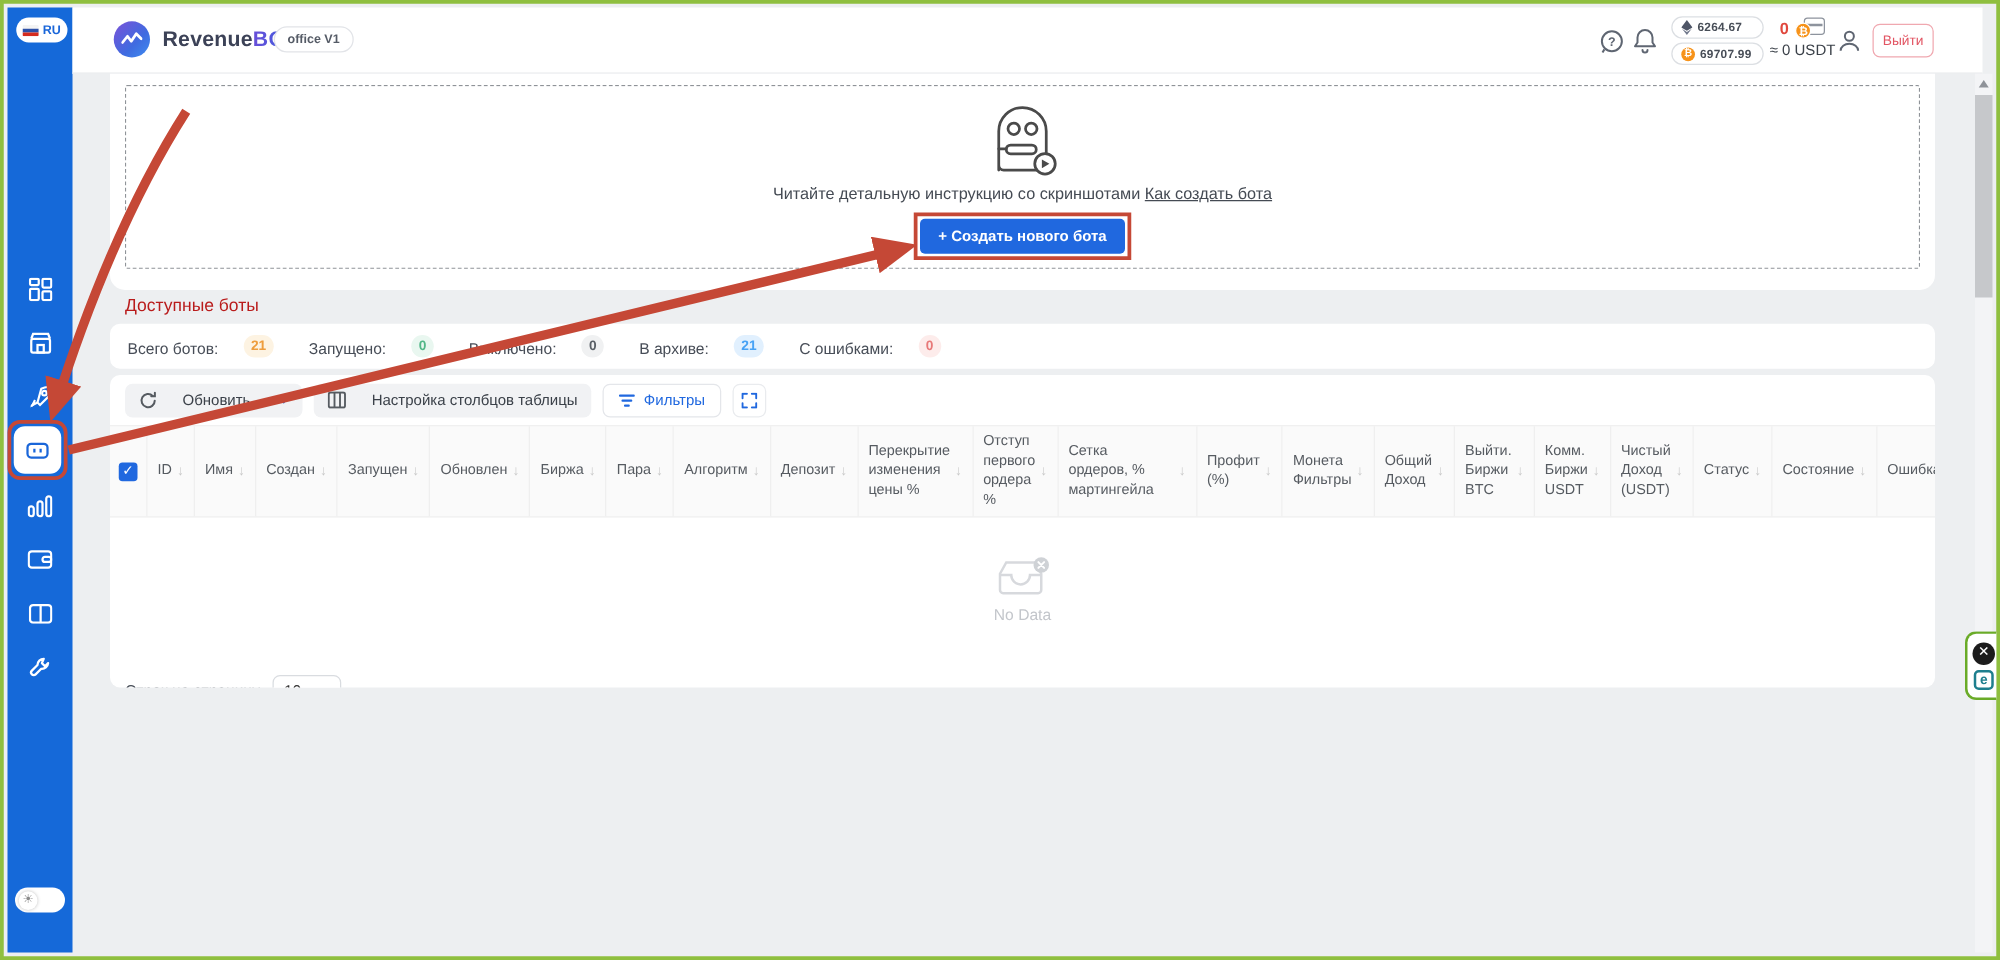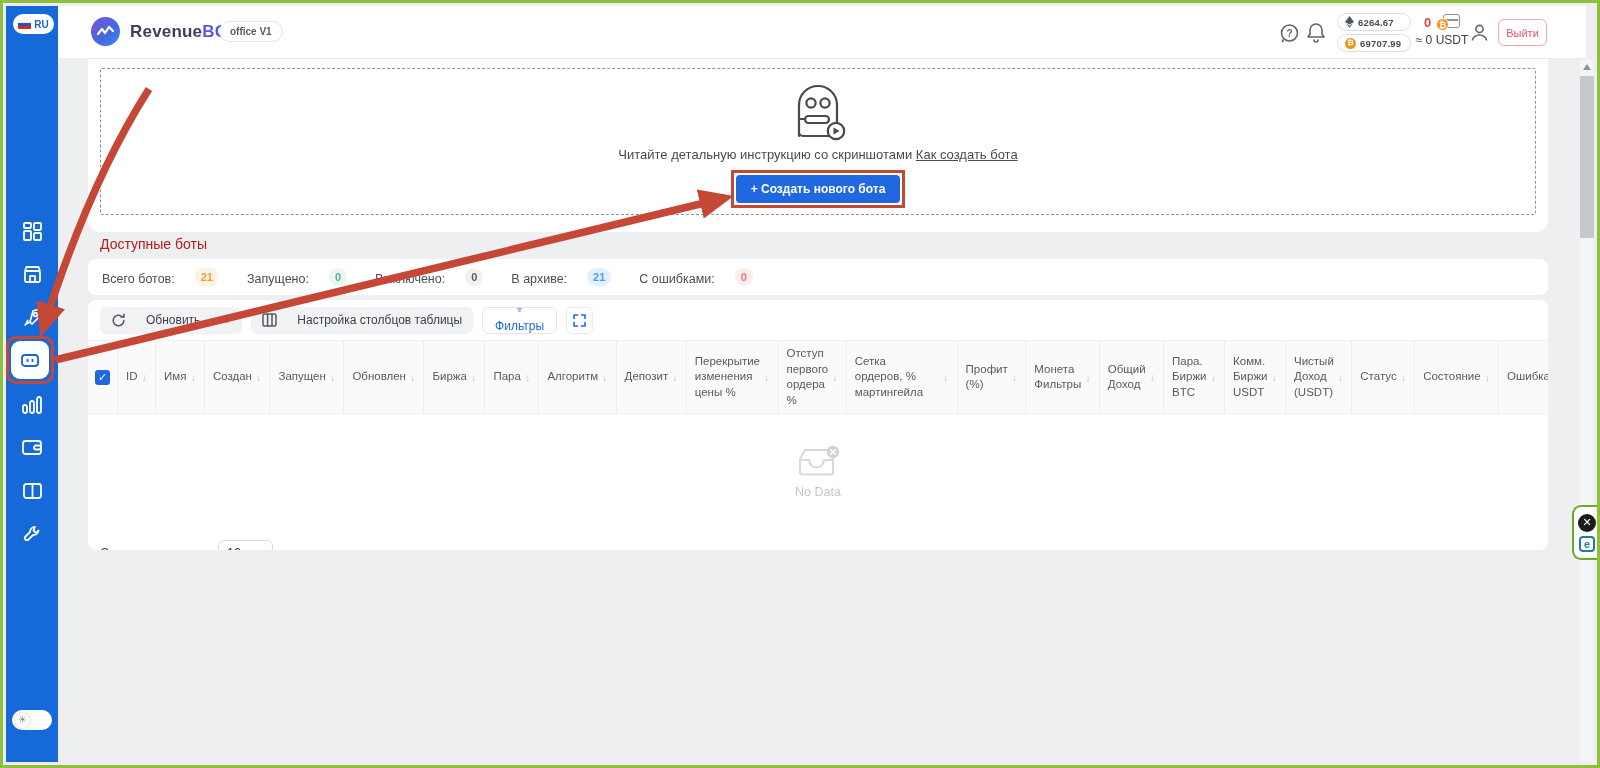--- a/index.html
+++ b/index.html
@@ -81,21 +81,21 @@
 
   .table-card{position:absolute;left:85px;top:297px;width:1460px;height:250px;background:#fff;border-radius:8px;overflow:hidden;}
   .toolbar{display:flex;align-items:center;gap:9px;padding:7px 12px;height:40px;}
   .tb-btn{height:27px;background:#f1f2f4;border:none;border-radius:6px;display:flex;align-items:center;gap:20px;
     padding:0 11px;font-size:12px;color:#3b4149;cursor:pointer;white-space:nowrap;}
   .caret-down{width:0;height:0;border-left:4.5px solid transparent;border-right:4.5px solid transparent;border-top:5.5px solid var(--accent-blue);margin-left:3px;}
   .search-input{flex:1;height:27px;border:1px solid #dcdfe3;border-radius:6px;padding:0 11px;font-size:12px;color:#333;
     font-family:"Liberation Sans","DejaVu Sans",sans-serif;outline:none;}
   .search-input::placeholder{color:#b9bec6;}
   .filters-btn{height:27px;background:#fff;border:1px solid #e4e6ea;border-radius:6px;display:flex;align-items:center;gap:7px;
-    padding:0 12px;font-size:12px;color:var(--accent-blue);cursor:pointer;flex-direction:column;}
+    padding:0 12px;font-size:12px;color:var(--accent-blue);cursor:pointer;}
   .fs-btn{width:27px;height:27px;background:#fff;border:1px solid #e9ebee;border-radius:6px;display:flex;align-items:center;justify-content:center;cursor:pointer;}
 
   .thead{display:flex;background:#fafafa;border-top:1px solid #f0f0f0;border-bottom:1px solid #f0f0f0;min-height:46px;}
   .th-cb{flex:0 0 30px;display:flex;align-items:center;justify-content:center;border-right:1px solid #efefef;}
   .checkbox{width:15px;height:15px;border-radius:3px;background:var(--accent-blue);color:#fff;font-size:11px;line-height:1;
     display:flex;align-items:center;justify-content:center;cursor:pointer;}
   .th{display:flex;align-items:center;gap:4px;padding:5px 8px;border-right:1px solid #efefef;cursor:pointer;}
   .th:last-child{border-right:none;}
   .th-label{font-size:11.5px;line-height:1.35;color:#565b61;}
   .sort{margin-left:auto;color:#c9c9c9;font-size:11px;}
@@ -404,21 +404,21 @@
         </div>
         <div class="th" style="flex: 82 1 82px;">
           <span class="th-label">Монета Фильтры</span>
           <span class="sort">↓</span>
         </div>
         <div class="th" style="flex: 51 1 51px;">
           <span class="th-label">Общий Доход</span>
           <span class="sort">↓</span>
         </div>
         <div class="th" style="flex: 65 1 65px;">
-          <span class="th-label">Пара. Биржи BTC</span>
+          <span class="th-label">Выйти. Биржи BTC</span>
           <span class="sort">↓</span>
         </div>
         <div class="th" style="flex: 65 1 65px;">
           <span class="th-label">Комм. Биржи USDT</span>
           <span class="sort">↓</span>
         </div>
         <div class="th" style="flex: 59 1 59px;">
           <span class="th-label">Чистый Доход (USDT)</span>
           <span class="sort">↓</span>
         </div>

